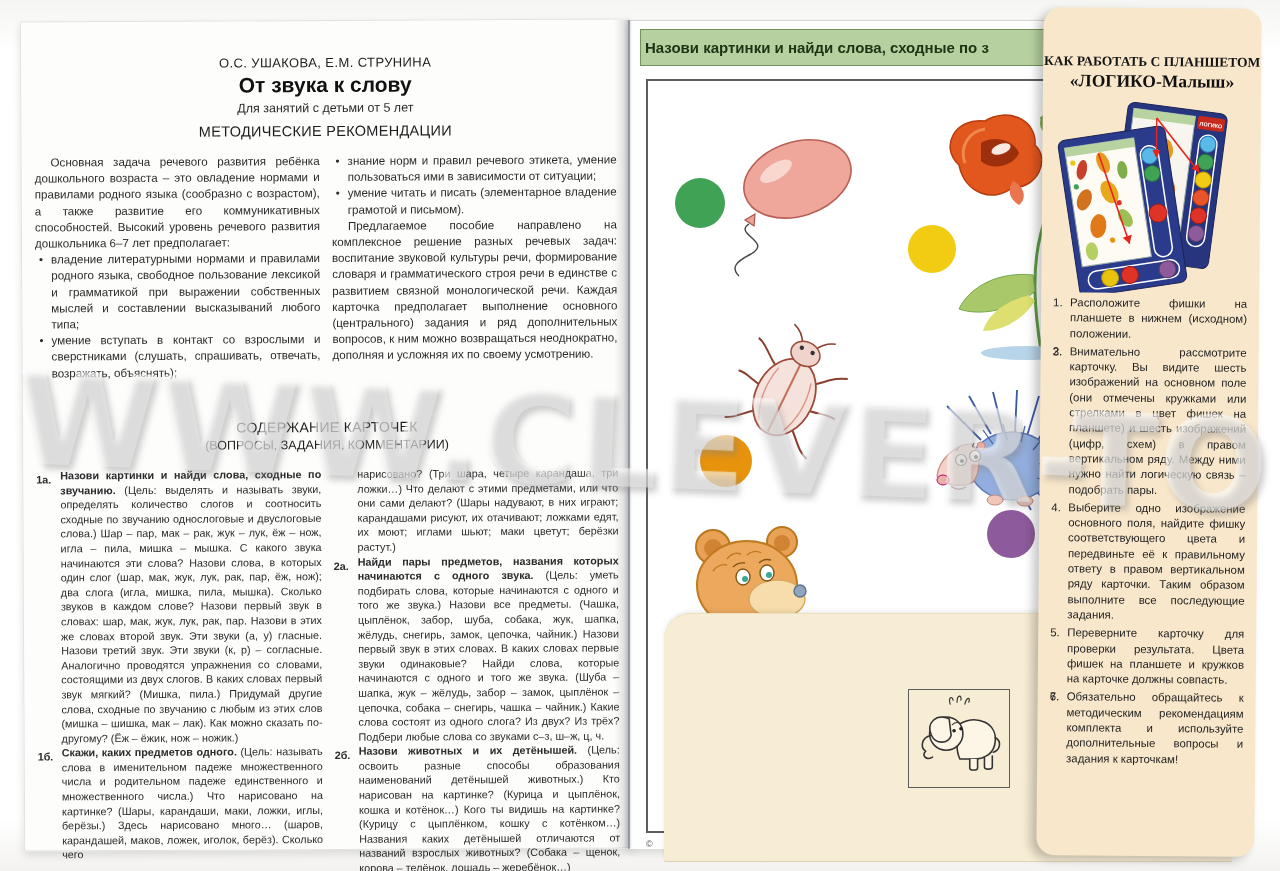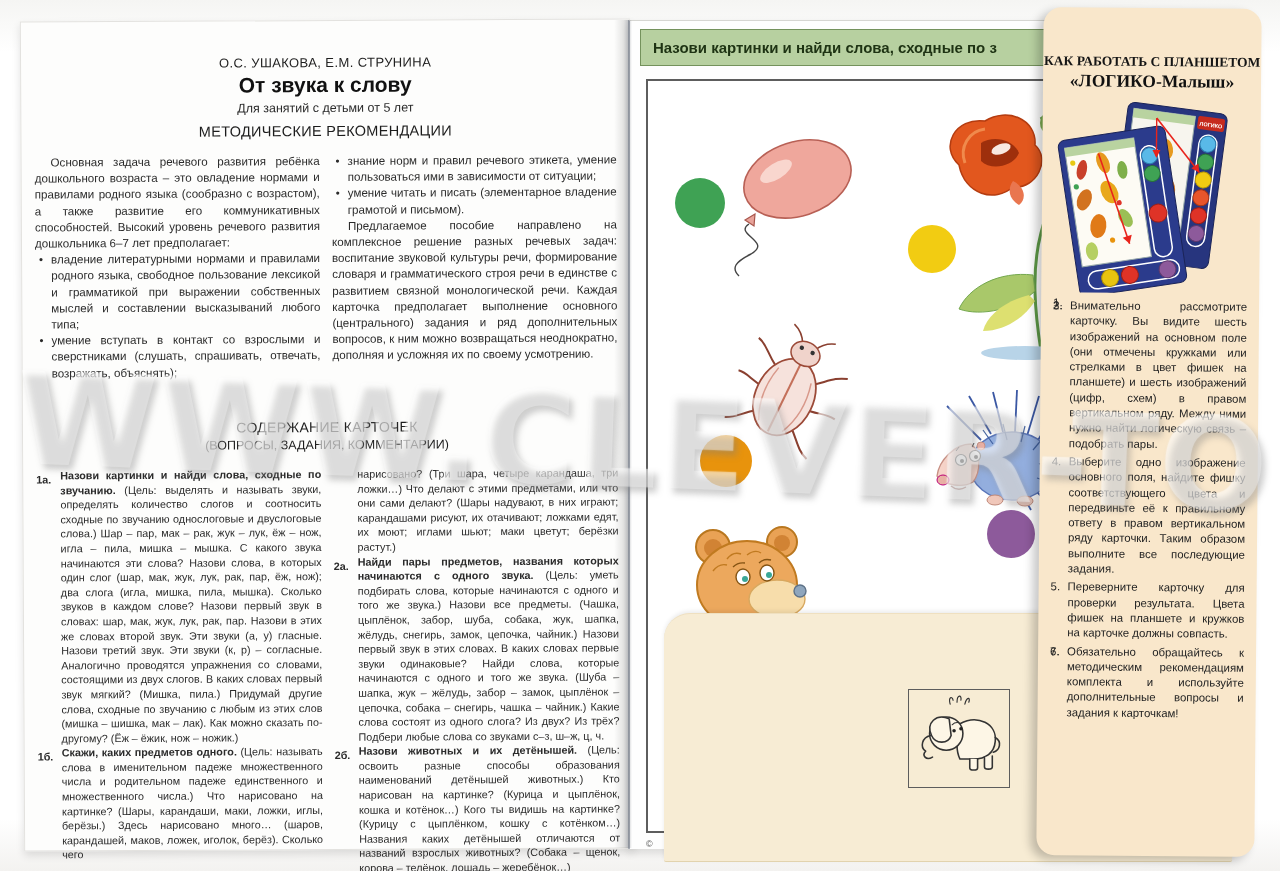--- a/index.html
+++ b/index.html
@@ -39,21 +39,21 @@
   .spine{position:absolute;left:614px;top:20px;width:18px;height:828px;z-index:2;
          background:linear-gradient(90deg,rgba(0,0,0,0) 0%,rgba(0,0,0,.10) 55%,rgba(90,95,105,.35) 78%,rgba(0,0,0,0) 100%);}
 
   
   .right-page{position:absolute;left:628px;top:20px;width:434px;height:828px;
               background:#fefefe;border-left:2px solid #a8adb6;border-top:1px solid #d6d6d2;
               box-shadow:0 4px 8px rgba(0,0,0,.12);}
   .green-bar{position:absolute;left:10px;top:8px;right:0;height:35px;
              background:#b7d0a0;border:1px solid #74925c;border-right:none;
              display:flex;align-items:center;}
-  .green-bar span{font-size:15px;font-weight:bold;color:#1e3313;padding-left:12px;white-space:nowrap;}
+  .green-bar span{font-size:15px;font-weight:bold;color:#1e3313;padding-left:4px;white-space:nowrap;}
   .card-frame{position:absolute;left:16px;top:58px;width:414px;height:750px;
               background:#ffffff;border:2px solid #5d5d5d;}
   .dot{position:absolute;border-radius:50%;}
   .dot-green{left:27px;top:97px;width:50px;height:50px;background:#3fa254;}
   .dot-yellow{left:260px;top:144px;width:48px;height:48px;background:#f2cc12;}
   .dot-orange{left:52px;top:354px;width:52px;height:52px;background:#e8930c;}
   .dot-purple{left:339px;top:429px;width:48px;height:48px;background:#8d5a9b;}
   .ill{position:absolute;}
   .copyright{position:absolute;left:16px;top:818px;font-size:9px;color:#555;}
 
@@ -330,21 +330,21 @@
         <path d="M42 56 L74 146" stroke="#e8241c" stroke-width="1.6" fill="none"></path>
         <polygon points="74,146 67,140 76,137" fill="#e8241c"></polygon>
         <path d="M100 20 L143 74" stroke="#e8241c" stroke-width="1.6" fill="none"></path>
         <polygon points="143,74 135,70 142,65" fill="#e8241c"></polygon>
         <path d="M100 20 L100 58" stroke="#e8241c" stroke-width="1.4" fill="none"></path>
         <polygon points="100,60 96,52 104,52" fill="#e8241c"></polygon>
       </g>
     </svg>
 
     <ol class="steps">
-      <li><span class="snum">1.</span></li>
+      <li><span class="snum">1.</span><span>Расположите фишки на планшете в нижнем (исходном) положении.</span></li>
       <li><span class="snum">2.</span></li>
       <li><span class="snum">3.</span><span>Внимательно рассмотрите карточку. Вы видите шесть изображений на основном поле (они отмечены кружками или стрелками в цвет фишек на планшете) и шесть изображений (цифр, схем) в правом вертикальном ряду. Между ними нужно найти логическую связь – подобрать пары.</span></li>
       <li><span class="snum">4.</span><span>Выберите одно изображение основного поля, найдите фишку соответствующего цвета и передвиньте её к правильному ответу в правом вертикальном ряду карточки. Таким образом выполните все последующие задания.</span></li>
       <li><span class="snum">5.</span><span>Переверните карточку для проверки результата. Цвета фишек на планшете и кружков на карточке должны совпасть.</span></li>
       <li><span class="snum">6.</span></li>
       <li><span class="snum">7.</span><span>Обязательно обращайтесь к методическим рекомендациям комплекта и используйте дополнительные вопросы и задания к карточкам!</span></li>
     </ol>
   </div>
 
   <div class="watermark">WWW.CLEVER-TO</div>

